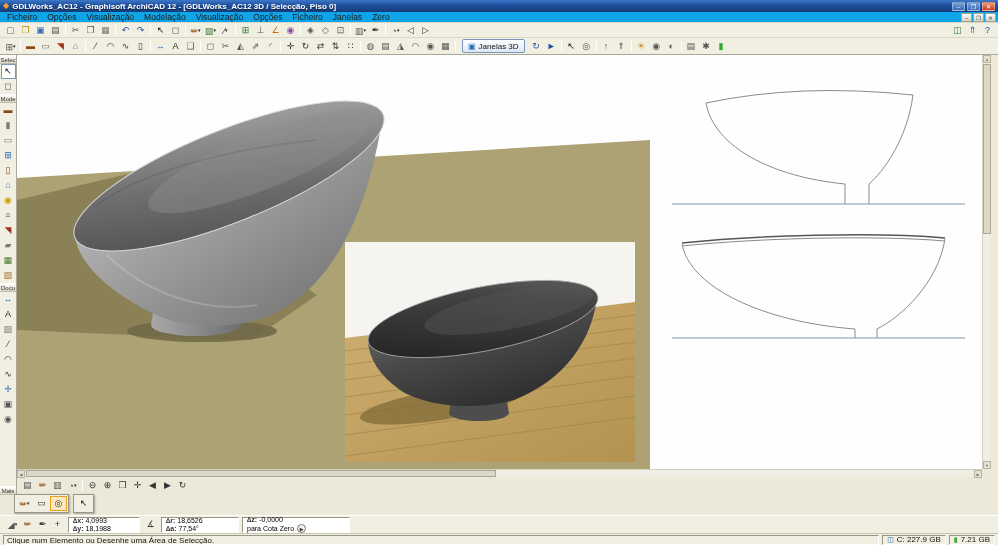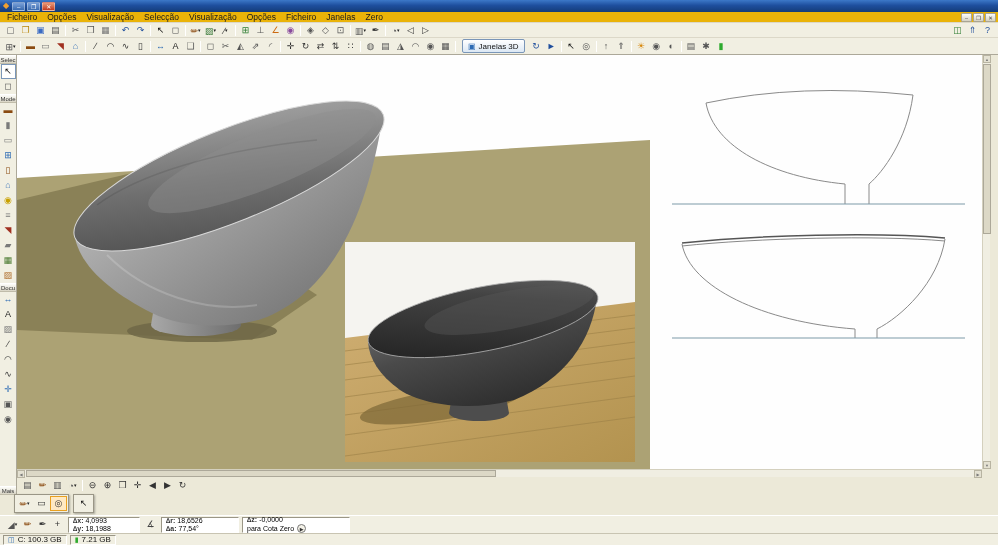--- a/index.html
+++ b/index.html
@@ -7,21 +7,21 @@
   body{width:998px;height:545px;position:relative;font-family:"Liberation Sans",sans-serif;overflow:hidden;background:#ece9d8;}
 
   
   .titlebar{position:absolute;left:0;top:0;width:998px;height:12px;background:linear-gradient(#3c78c8,#1e4f9e 45%,#143c78);display:flex;align-items:center;padding:0 3px;gap:3px;}
   .appicon{font-size:8px;color:#f0a030;line-height:1;}
   .titlebar .title{color:#fff;font-size:8px;font-weight:bold;flex:1;white-space:nowrap;overflow:hidden;text-shadow:0 1px 1px rgba(0,0,0,.5);}
   .winbtns{display:flex;gap:2px;}
   .winbtn{width:13px;height:9px;font-size:6px;line-height:8px;text-align:center;color:#fff;background:linear-gradient(#7aa0d8,#3b6cb0);border:1px solid rgba(255,255,255,.35);border-radius:1px;cursor:default;}
 
   
-  .menubar{position:absolute;left:0;top:12px;width:998px;height:11px;background:#eab308;border-bottom:1px solid #dcd8c8;display:flex;align-items:center;font-size:8.5px;color:#1a1a1a;padding-left:2px;}
+  .menubar{position:absolute;left:0;top:12px;width:998px;height:11px;background:#0ea5e9;border-bottom:1px solid #dcd8c8;display:flex;align-items:center;font-size:8.5px;color:#1a1a1a;padding-left:2px;}
   .menuitems{display:flex;height:11px;align-items:center;}
   .menuitem{padding:0 5px;height:11px;line-height:11px;cursor:default;}
   .childctls{margin-left:auto;display:flex;gap:1px;padding-right:2px;}
   .childbtn{width:11px;height:9px;font-size:5.5px;line-height:8px;text-align:center;color:#444;background:linear-gradient(#fdfdfa,#d5d1c0);border:1px solid #a8a494;border-radius:1px;}
 
   
   .toolbar{position:absolute;left:0;width:998px;background:#f1efe2;display:flex;align-items:center;padding:0 3px;}
   #toolbar1{top:23px;height:15px;border-bottom:1px solid #dcd8c8;}
   #toolbar2{top:38px;height:17px;border-bottom:1px solid #aca899;}
   .ticons{display:flex;align-items:center;}
@@ -80,33 +80,34 @@
   .status-panel{height:10px;line-height:9px;padding:0 4px;border:1px solid;border-color:#9a9686 #fff #fff #9a9686;display:flex;align-items:center;gap:3px;white-space:nowrap;}
   .sicon{font-size:7px;}
   .sicon.blue{color:#2d6bb4;}
   .sicon.green{color:#2eaa2e;}
 </style>
 </head>
 <body>
 
 <div class="titlebar">
   <span class="appicon">◆</span>
+  <span class="title">GDLWorks_AC12 - Graphisoft ArchiCAD 12 - [GDLWorks_AC12 3D / Selecção, Piso 0]</span>
   <span class="winbtns">
       <span class="winbtn">–</span>
       <span class="winbtn">❐</span>
       <span class="winbtn" style="background: linear-gradient(rgb(232, 154, 120), rgb(194, 58, 32));">✕</span>
     </span>
 </div>
 
 <div class="menubar">
   <span class="menuitems">
       <span class="menuitem">Ficheiro</span>
       <span class="menuitem">Opções</span>
       <span class="menuitem">Visualização</span>
-      <span class="menuitem">Selecção</span>
+      <span class="menuitem">Modelação</span>
       <span class="menuitem">Visualização</span>
       <span class="menuitem">Opções</span>
       <span class="menuitem">Ficheiro</span>
       <span class="menuitem">Janelas</span>
       <span class="menuitem">Zero</span>
     </span>
   <span class="childctls">
       <span class="childbtn">–</span>
       <span class="childbtn">❐</span>
       <span class="childbtn">✕</span>
@@ -415,21 +416,22 @@
         <span class="cval">-0,0000</span>
       </span>
     <span class="crow">
         <span class="cval">para Cota Zero</span>
         <span class="zerobtn">▶</span>
       </span>
   </span>
 </div>
 
 <div class="statusbar">
+  <span class="status-msg">Clique num Elemento ou Desenhe uma Área de Selecção.</span>
   <span class="status-panel">
     <span class="sicon blue">◫</span>
-    <span>C: 100.3 GB</span>
+    <span>C: 227.9 GB</span>
   </span>
   <span class="status-panel">
     <span class="sicon green">▮</span>
     <span>7.21 GB</span>
   </span>
 </div>
 
 </body></html>

